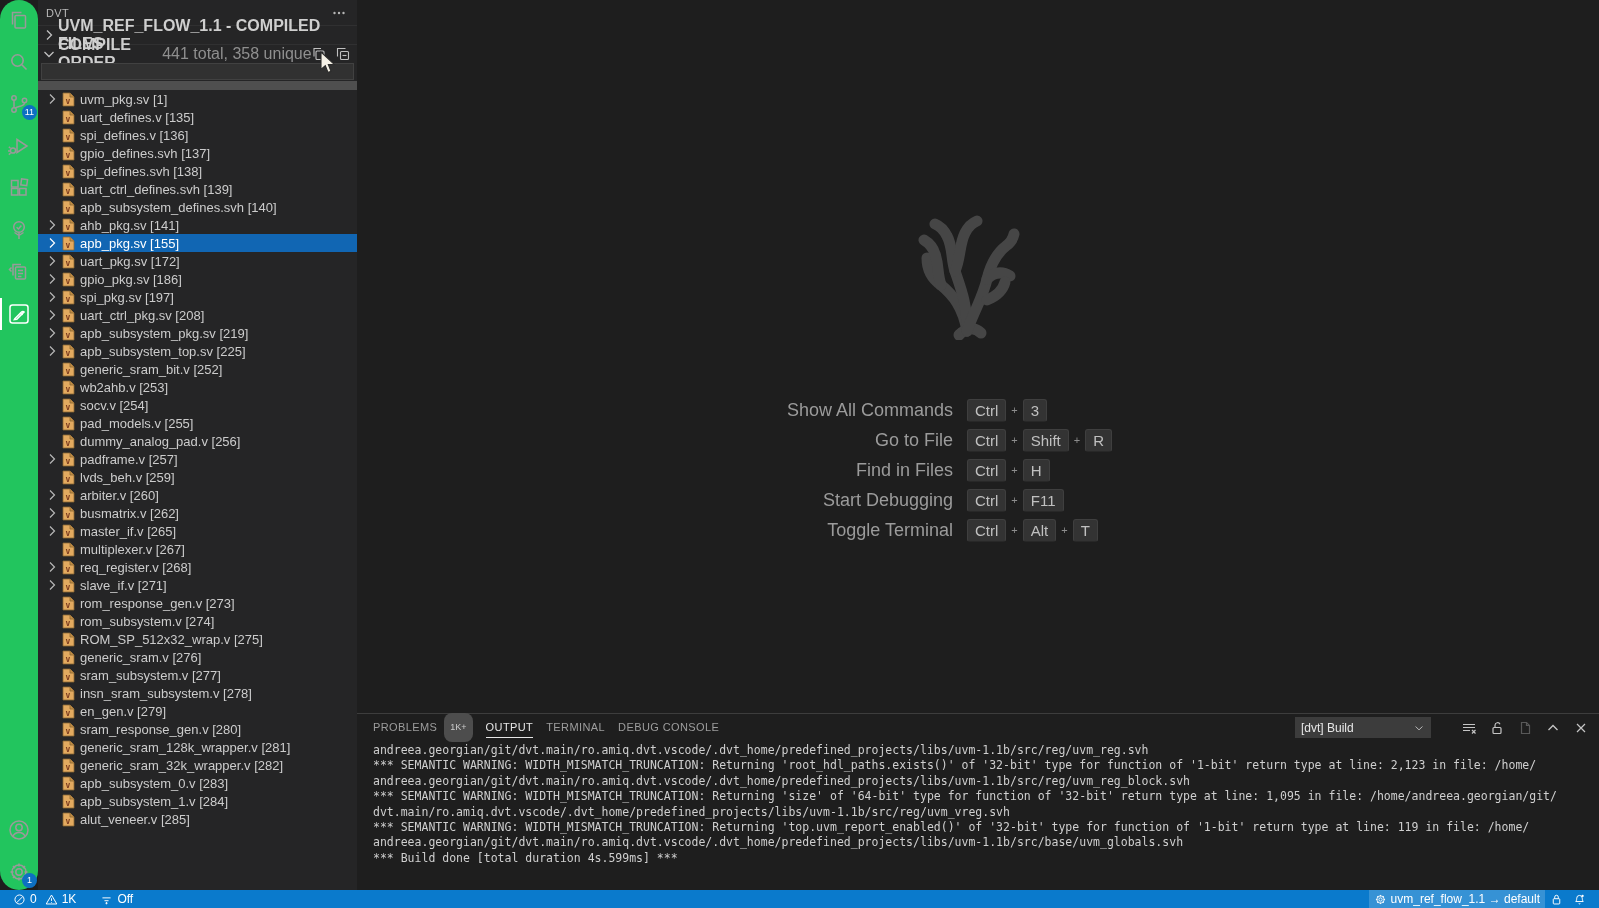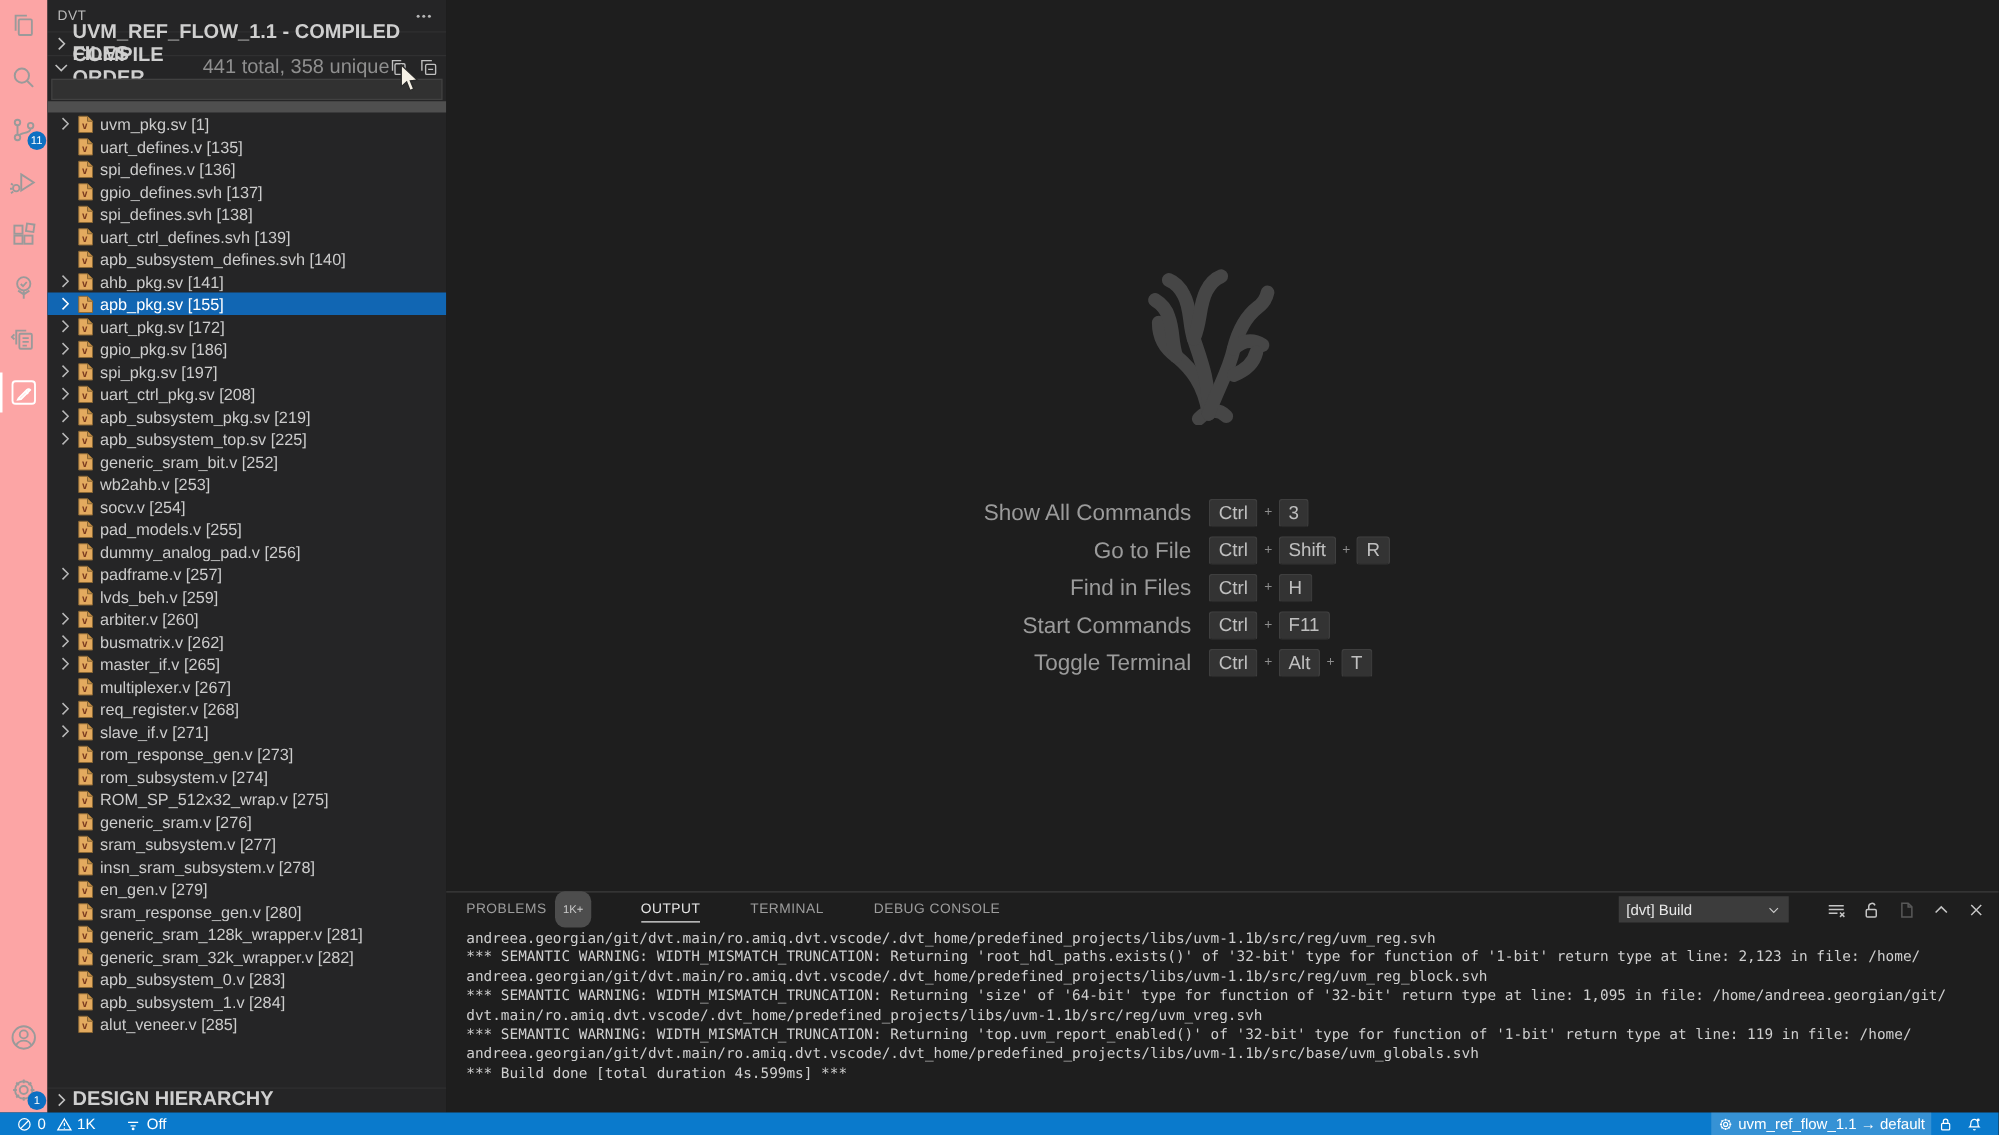--- a/index.html
+++ b/index.html
@@ -5,21 +5,21 @@
   * { box-sizing: border-box; }
   html,body { margin:0; padding:0; }
   body {
     width:1599px; height:908px; position:relative; overflow:hidden;
     background:#1e1e1e; font-family:"Liberation Sans", sans-serif;
     -webkit-font-smoothing:antialiased; cursor:default;
   }
   svg { display:block; }
 
   
-  .activitybar { position:absolute; left:0; top:0; width:38px; height:890px; background:#fca5a5; display:flex; flex-direction:column; align-items:flex-start; padding-top:8px; }
+  .activitybar { position:absolute; left:0; top:0; width:38px; height:890px; background:#22c55e; display:flex; flex-direction:column; align-items:flex-start; padding-top:8px;border-radius:19px; }
   .ab-item { width:38px; height:24px; margin-bottom:18px; display:flex; justify-content:center; position:relative; color:#9a9a9a; }
   .ab-item svg { width:24px; height:24px; }
   .ab-item.active { color:#ffffff; }
   .ab-item.active::before { content:""; position:absolute; left:0; top:-4px; bottom:-4px; width:2px; background:#ffffff; }
   .ab-badge { position:absolute; right:1px; bottom:-4px; min-width:15px; height:15px; border-radius:8px; background:#0d70c2; color:#fff; font-size:9px; line-height:15px; text-align:center; padding:0 3px; font-family:"Liberation Sans",sans-serif; }
   .ab-spacer { flex:1; }
 
   
   .sidebar { position:absolute; left:38px; top:0; width:319px; height:890px; background:#252526; color:#cccccc; }
   .sidebar-titlebar { height:25px; display:flex; align-items:center; padding:0 10px 0 8px; }
@@ -52,21 +52,21 @@
   .wm-shortcuts { position:absolute; left:0; right:0; top:400px; display:flex; flex-direction:column; align-items:center; }
   .wm-row { display:flex; align-items:center; height:20px; margin-bottom:10px; width:760px; }
   .wm-label { width:368px; text-align:right; font-size:18px; color:#9b9b9b; padding-right:13px; }
   .wm-keys { display:flex; align-items:center; }
   .wm-keys kbd { font-family:"Liberation Sans",sans-serif; font-size:15px; color:#c0c0c0; background:#333333; border:1px solid #3f3f3f; border-bottom-color:#282828; border-radius:3px; padding:2px 7px 2px 7px; margin:0 1px; }
   .wm-plus { color:#8d8d8d; font-size:11px; margin:0 4px; }
 
   
   .panel { position:absolute; left:357px; top:713px; width:1242px; height:177px; background:#1e1e1e; border-top:1px solid #3d3d3d; }
   .panel-header { height:27px; display:flex; align-items:center; padding:0 10px 0 16px; }
-  .panel-tabs { display:flex; align-items:flex-start; gap:40px; }
+  .panel-tabs { display:flex; align-items:flex-start; gap:13px; }
   .ptab { font-size:11px; letter-spacing:.4px; color:#9d9d9d; display:flex; align-items:center; gap:7px; height:27px; line-height:27px; position:relative; }
   .ptab.active { color:#e7e7e7; }
   .ptab.active::after { content:""; position:absolute; left:0; right:0; bottom:3px; height:1px; background:#e7e7e7; }
   .ptab-badge { background:#4d4d4d; color:#cccccc; border-radius:8px; font-size:9px; padding:1px 6px; letter-spacing:0; }
   .panel-actions { margin-left:auto; display:flex; align-items:center; gap:12px; color:#c5c5c5; }
   .channel-select { width:136px; height:21px; background:#3c3c3c; color:#e8e8e8; font-size:12px; display:flex; align-items:center; padding:0 6px; margin-right:18px; }
   .channel-select .cs-label { flex:1; overflow:hidden; white-space:nowrap; }
   .panel-actions svg { width:16px; height:16px; }
   .pa-dim { opacity:.35; }
   .panel-output { position:absolute; left:16px; right:4px; top:29px; bottom:4px; overflow:hidden; }
@@ -721,28 +721,20 @@
             <path d="M1 1h7l4 4v9H1z" fill="#e3aa5f" stroke="#8a6734" stroke-width="0.8"></path>
             <path d="M8 1v4h4" fill="#c58f45" stroke="#8a6734" stroke-width="0.8"></path>
             <text x="3.4" y="11.5" font-size="8" fill="#7a3a1e" font-family="monospace" font-weight="bold">v</text>
           </svg>
         </span>
         <span class="tree-label">alut_veneer.v [285]</span>
       </div>
     </div>
 
   <div class="bottom-secs">
-    <div class="sec-header">
-      <span class="sec-chev">
-          <svg viewBox="0 0 16 16" fill="none" stroke="currentColor" stroke-width="1.3">
-            <path d="M6 3.5l4.5 4.5L6 12.5"></path>
-          </svg>
-        </span>
-      <span>DESIGN HIERARCHY</span>
-    </div>
   </div>
 </div>
 
 <div class="editor">
   <svg class="watermark-logo" viewBox="0 0 140 160" fill="none" stroke="#4a4a4a" stroke-width="11" stroke-linecap="round">
     <path d="M62 156 C70 148 78 148 84 154"></path>
     <path d="M70 152 C66 128 56 116 44 106"></path>
     <path d="M44 106 C34 99 30 90 30 79"></path>
     <path d="M44 106 C40 94 42 86 38 75 C36 68 32 64 27 61"></path>
     <path d="M70 152 C70 124 64 110 58 92 C54 80 56 68 50 57 C47 51 43 47 38 45"></path>
@@ -772,21 +764,21 @@
       </div>
       <div class="wm-row">
         <div class="wm-label">Find in Files</div>
         <div class="wm-keys">
           <kbd>Ctrl</kbd>
           <span class="wm-plus">+</span>
           <kbd>H</kbd>
         </div>
       </div>
       <div class="wm-row">
-        <div class="wm-label">Start Commands</div>
+        <div class="wm-label">Start Debugging</div>
         <div class="wm-keys">
           <kbd>Ctrl</kbd>
           <span class="wm-plus">+</span>
           <kbd>F11</kbd>
         </div>
       </div>
       <div class="wm-row">
         <div class="wm-label">Toggle Terminal</div>
         <div class="wm-keys">
           <kbd>Ctrl</kbd>

